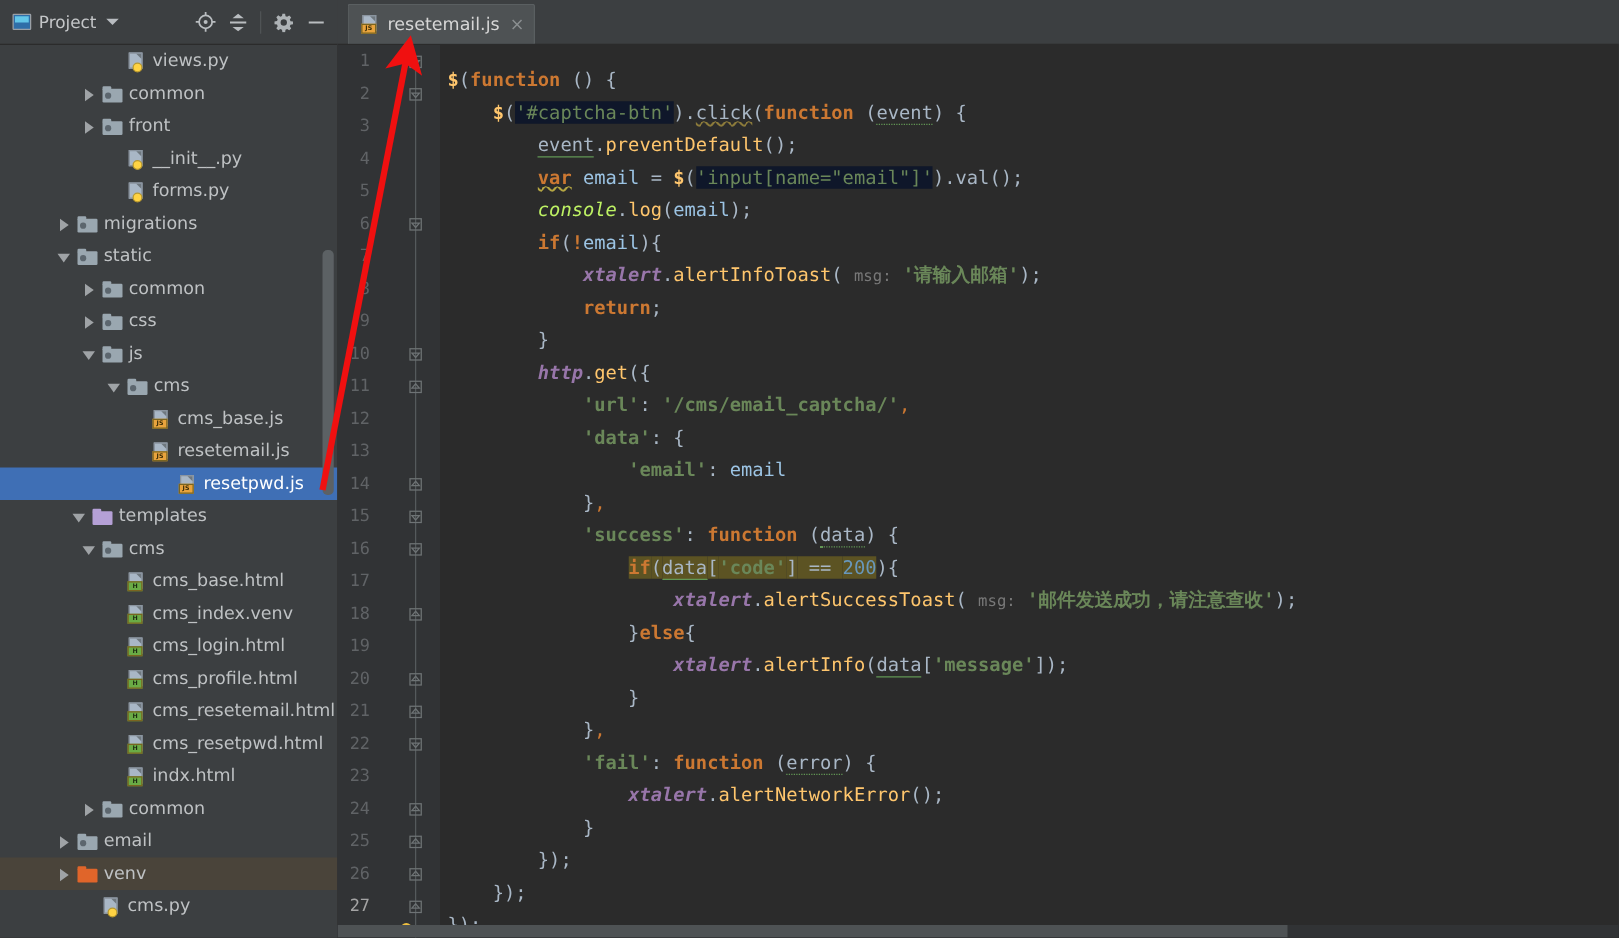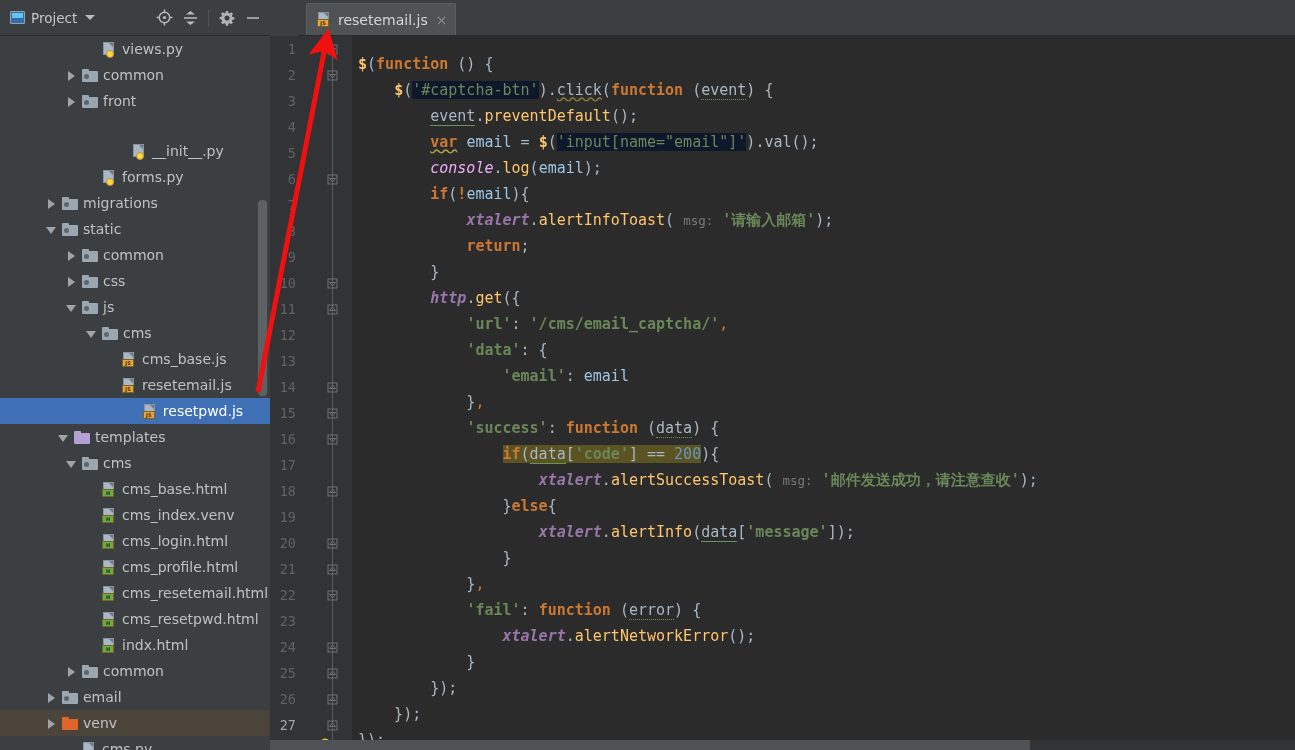--- a/index.html
+++ b/index.html
@@ -7,21 +7,21 @@
     width:1295px;height:750px;overflow:hidden;
     background:#3c3f41;
     font-family:"DejaVu Sans","Liberation Sans",sans-serif;
     font-size:13px;
     color:#bbbbbb;
     -webkit-font-smoothing:antialiased;
   }
   .app{position:relative;width:1295px;height:750px;display:flex;flex-direction:column;}
 
   
-  .topbar{height:36px;flex:0 0 36px;display:flex;align-items:stretch;background:#3c3f41;gap:28px;}
+  .topbar{height:36px;flex:0 0 36px;display:flex;align-items:stretch;background:#3c3f41;}
   .proj-tool{width:270px;flex:0 0 270px;background:#3c3f41;display:flex;align-items:center;
     padding:0 4px;box-sizing:border-box;border-bottom:1px solid #2b2b2b;}
   .proj-btn{display:flex;align-items:center;gap:6px;padding:3px 6px;border-radius:2px;cursor:default;}
   .proj-icon{width:15px;height:13px;border:1px solid #9aa0a6;border-radius:1px;background:#2f6ea8;
     box-sizing:border-box;position:relative;}
   .proj-icon:after{content:"";position:absolute;left:1px;top:1px;right:1px;bottom:5px;background:#63c6e8;}
   .proj-label{color:#c4c6c8;font-size:13.5px;}
   .caret{width:0;height:0;border-left:5px solid transparent;border-right:5px solid transparent;
     border-top:5px solid #b8bcc0;margin-left:2px;}
   .tb-sep{width:1px;height:18px;background:#4f5355;margin:0 5px;align-self:center;}
@@ -88,21 +88,21 @@
 
   
   .t-def   {color:#a9b7c6;}
   .t-kw    {color:#cc7832;font-weight:bold;}
   .t-fn    {color:#ffc66d;}
   .t-fnb   {color:#ffc66d;font-weight:bold;}
   .t-str   {color:#6a8759;font-weight:bold;}
   .t-strhl {color:#6a8759;font-weight:normal;background:#0f172a;}
   .t-num   {color:#6897bb;}
   .t-param {color:#a9b7c6;border-bottom:1px dotted #629755;}
-  .t-global{color:#f0abfc;font-style:italic;}
+  .t-global{color:#bef264;font-style:italic;}
   .t-glob2 {color:#9876aa;font-style:italic;font-weight:bold;}
   .t-hint  {color:#787878;font-size:12.5px;}
   .t-semi  {color:#cc7832;}
   .t-field {color:#9cc4e4;}
   .hl-search{background:#5c5323;}
   .squig{text-decoration:underline wavy #b5a642;text-decoration-skip-ink:none;}
   .squigr{text-decoration:underline wavy #8b7a3a;}
   .uline{border-bottom:1px solid #629755;}
 
   .h-scroll{position:absolute;left:0;right:0;bottom:0;height:10px;background:#313335;}
@@ -195,21 +195,21 @@
           </div>
           <div class="row" style="padding-left: 66px;">
             <span class="arrow r"></span>
             <span class="foldericon">
               <span class="fb"></span>
               <span class="ft"></span>
               <span class="fd"></span>
             </span>
             <span>front</span>
           </div>
-          <div class="row" style="padding-left: 116px; margin-top: 24px;">
+          <div class="row" style="padding-left: 86px;">
             <span class="arrow"></span>
             <span class="ficon py">
               <span class="page"></span>
               <span class="badge2"></span>
             </span>
             <span>__init__.py</span>
           </div>
           <div class="row" style="padding-left: 86px;">
             <span class="arrow"></span>
             <span class="ficon py">

